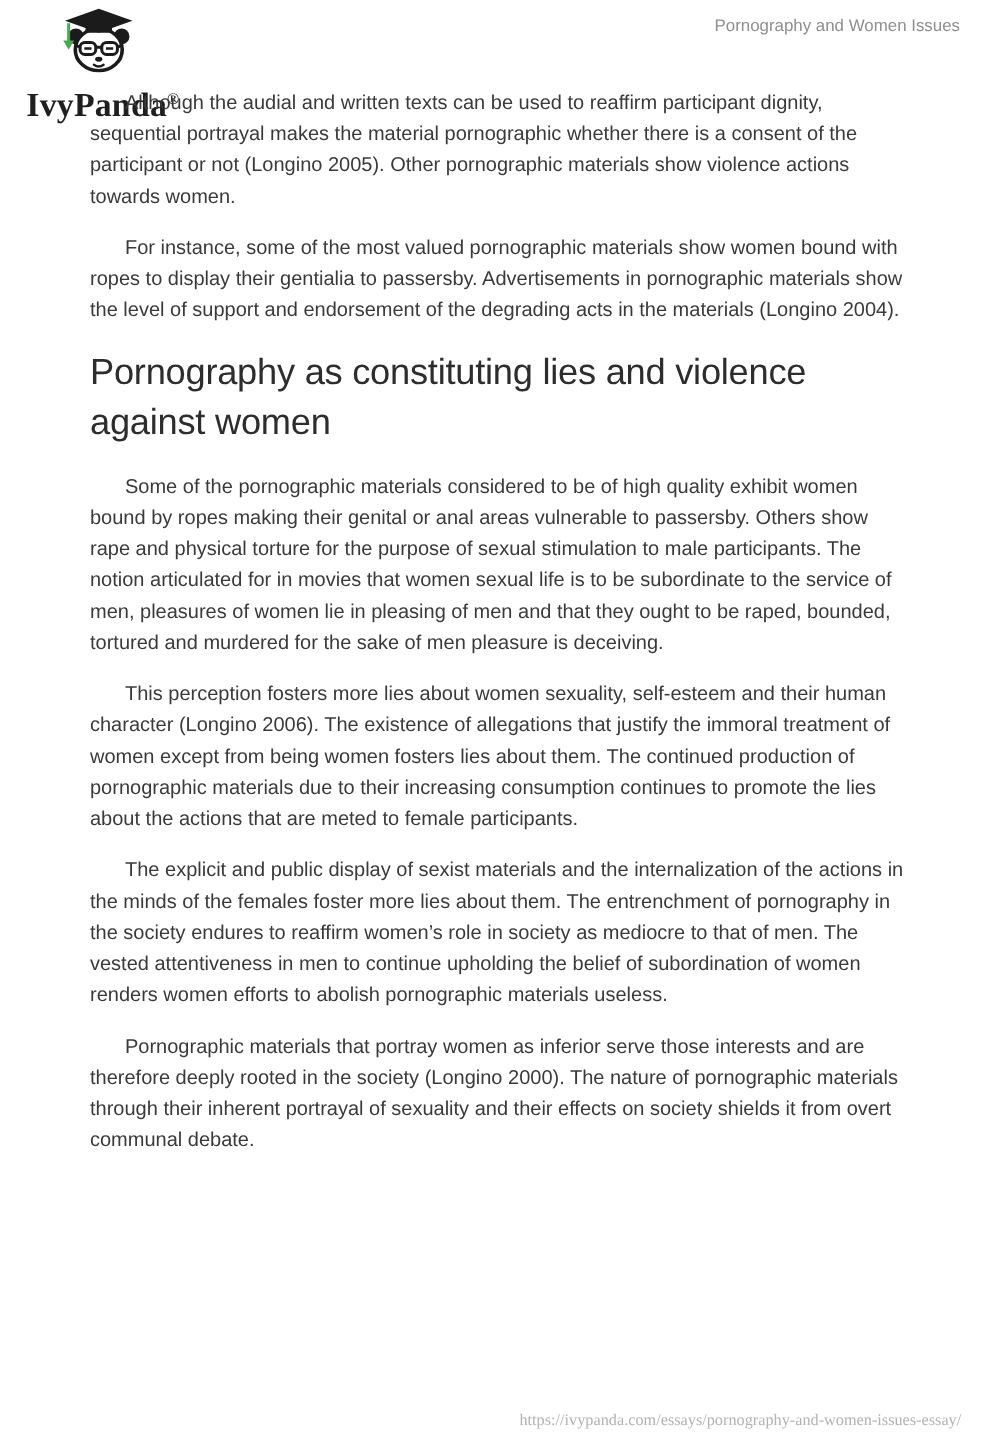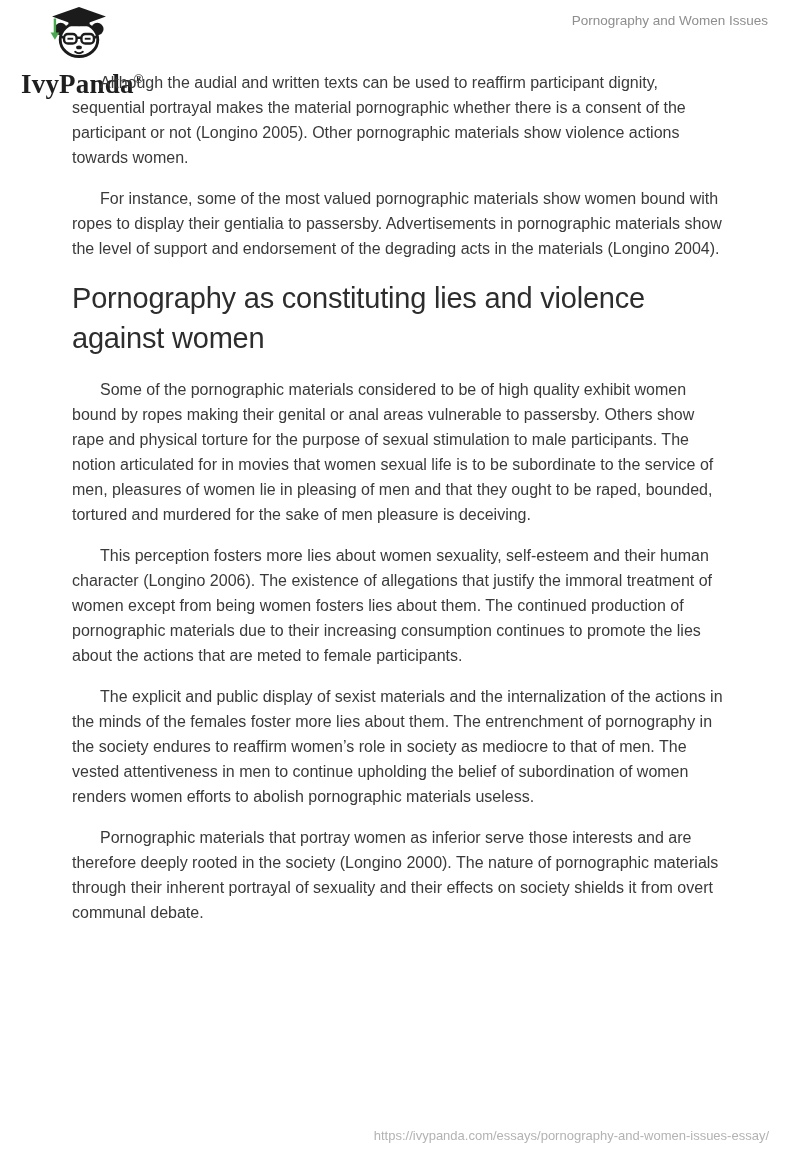--- a/index.html
+++ b/index.html
@@ -41,21 +41,21 @@
   .section-heading{
     font-size:29px;
     line-height:40px;
     font-weight:normal;
     color:#2d2d2d;
     margin:17px 0 19px 0;
     letter-spacing:-0.2px;
   }
   .footer-url{
     position:absolute;top:1128px;right:31px;
-    font-size:13px;color:#b3b3b3;
+    font-size:13px;color:#b3b3b3;font-family:Liberation Serif, serif;
   }
 </style>
 </head>
 <body>
 
 <div class="header">
   <div class="logo-wrap">
     <svg class="logo-svg" viewBox="0 0 64 54" aria-hidden="true">
 
       <circle cx="13" cy="24" r="6.5" fill="#1b1b1b"></circle>

